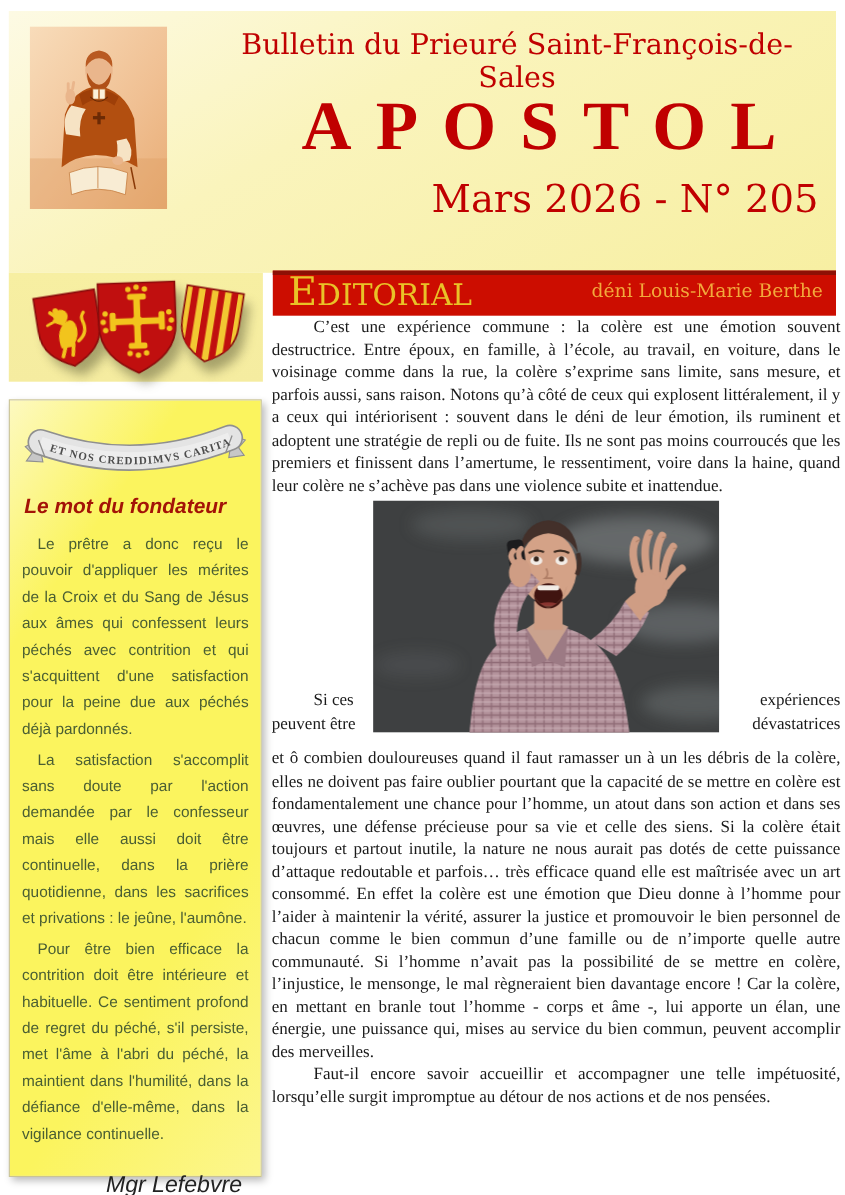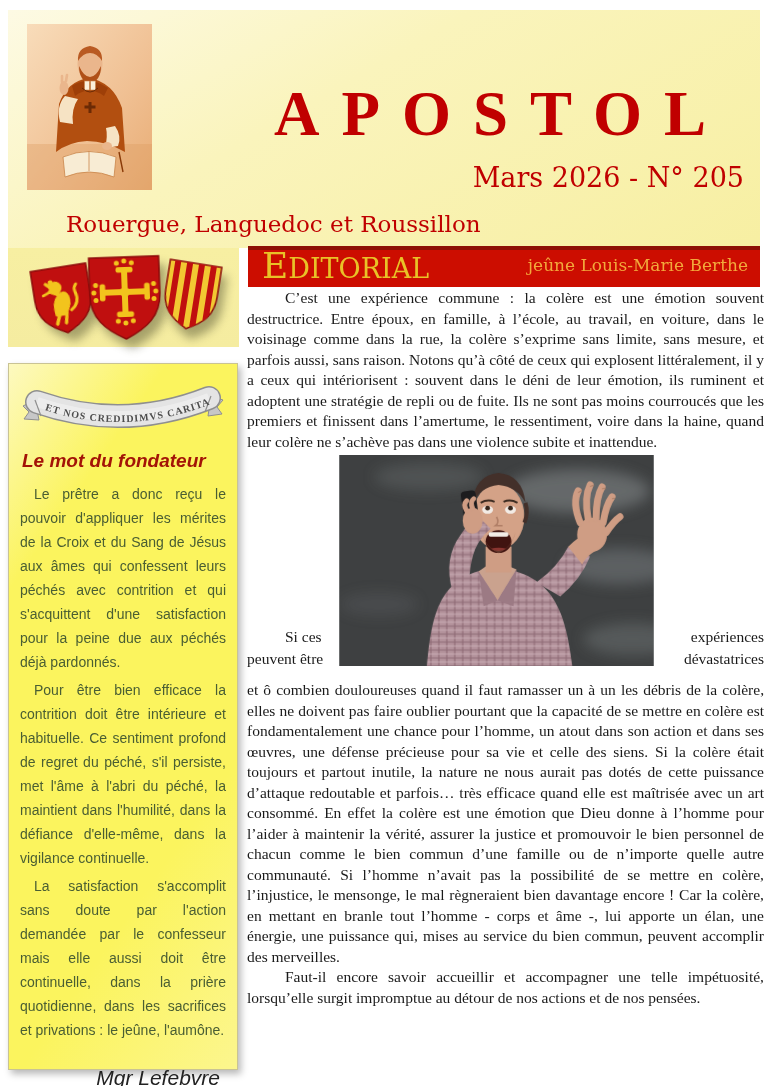--- a/index.html
+++ b/index.html
@@ -11,21 +11,21 @@
             background:linear-gradient(150deg,#fdfae4 0%,#faf4bc 40%,#f7efa2 100%);}
   .masthead-ext{position:absolute;left:8px;top:248px;width:231px;height:99px;
             background:linear-gradient(180deg,#f7efa2 0%,#f5ecA0 100%);}
   .portrait{position:absolute;left:27px;top:24px;width:125px;height:166px;}
   .m-line1{position:absolute;left:190px;top:26px;width:560px;text-align:center;
            font-family:"DejaVu Serif",serif;font-size:26px;color:#c00000;}
   .m-title{position:absolute;left:230px;top:78px;width:520px;text-align:center;
            font-family:Liberation Serif, serif;font-size:63px;letter-spacing:22px;
            color:#c00000;font-weight:bold;text-indent:22px;}
   .m-issue{position:absolute;right:24px;top:162px;width:400px;text-align:right;
-           font-family:"DejaVu Serif",serif;font-size:27px;color:#c00000;}
+           font-family:"DejaVu Serif",serif;font-size:35px;color:#c00000;}
   .m-region{position:absolute;left:66px;top:211px;font-family:"DejaVu Serif",serif;
             font-size:23px;color:#c00000;}
 
   
   .shields{position:absolute;left:30px;top:250px;width:200px;height:100px;z-index:3;}
   .shield{position:absolute;filter:drop-shadow(6px 9px 5px rgba(70,70,40,.45));}
   .s1{left:2px;top:13px;width:62px;height:74px;transform:rotate(-9deg);}
   .s2{left:56px;top:2px;width:78px;height:92px;transform:rotate(-2deg);}
   .s3{left:132px;top:9px;width:58px;height:74px;transform:rotate(9deg);}
 
@@ -94,23 +94,23 @@
     <path d="M38,72 Q29,82 33,98 L46,100 Q44,85 51,75 Z" fill="#f6e3c4"></path>
     <ellipse cx="37" cy="64" rx="4.5" ry="7" fill="#eab68c"></ellipse>
     <path d="M35,58 L35,52 M39,57 L40,51" stroke="#eab68c" stroke-width="2.6" stroke-linecap="round"></path>
     <path d="M88,102 Q95,112 91,122 L78,124 Q81,112 79,104 Z" fill="#f6e3c4"></path>
     <ellipse cx="80" cy="122" rx="5" ry="4" fill="#eab68c"></ellipse>
     <path d="M36,133 Q62,122 89,133 L87,153 Q62,143 38,153 Z" fill="#f8ecd4" stroke="#c9854a" stroke-width="0.8"></path>
     <path d="M62,127 L62,147" stroke="#c9854a" stroke-width="0.8"></path>
     <path d="M92,128 L96,148" stroke="#8a3a08" stroke-width="1.4"></path>
   </svg>
 
+  <div class="m-line1">Bulletin du Prieuré Saint-François-de-Sales</div>
   <div class="m-title">APOSTOL</div>
   <div class="m-issue">Mars 2026 - N° 205</div>
-  <div class="m-region">Rouergue, Languedoc et Roussillon</div>
 
   <div class="shields">
     <svg class="shield s1" viewBox="0 0 62 74">
       <path d="M3,4 H59 V34 C59,53 48,62 31,70 C14,62 3,53 3,34 Z" fill="#c00f0f" stroke="#8a0a0a" stroke-width="1.5"></path>
       <g stroke="#f2c41d" fill="#f2c41d">
         <path d="M38,48 Q48,42 44,30 Q43,26 46,23" stroke-width="3" fill="none" stroke-linecap="round"></path>
         <path d="M22,52 Q19,38 27,31 Q34,26 37,33 Q40,42 32,52 Z" stroke-width="1"></path>
         <circle cx="25" cy="24" r="6.5" stroke="none"></circle>
         <circle cx="21" cy="18" r="2.5" stroke="none"></circle>
         <path d="M20,27 L12,30" stroke-width="2.5" stroke-linecap="round"></path>
@@ -147,21 +147,21 @@
         <rect x="8" y="0" width="6" height="74"></rect>
           <rect x="20" y="0" width="6" height="74"></rect>
         <rect x="32" y="0" width="6" height="74"></rect>
           <rect x="44" y="0" width="6" height="74"></rect>
       </g>
     </svg>
   </div>
 
   <div class="edbar">
     <div class="ed-label">EDITORIAL</div>
-    <div class="ed-byline">jeûne Louis-Marie Berthe</div>
+    <div class="ed-byline">déni Louis-Marie Berthe</div>
   </div>
 
   <div class="article">
     <p class="indent">C’est une expérience commune : la colère est une émotion souvent destructrice. Entre époux, en famille, à l’école, au travail, en voiture, dans le voisinage comme dans la rue, la colère s’exprime sans limite, sans mesure, et parfois aussi, sans raison. Notons qu’à côté de ceux qui explosent littéralement, il y a ceux qui intériorisent : souvent dans le déni de leur émotion, ils ruminent et adoptent une stratégie de repli ou de fuite. Ils ne sont pas moins courroucés que les premiers et finissent dans l’amertume, le ressentiment, voire dans la haine, quand leur colère ne s’achève pas dans une violence subite et inattendue.</p>
 
     <div class="photo-wrap">
       <svg class="angry-photo" viewBox="0 0 316 212">
         <defs>
           <pattern id="plaid" width="8" height="8" patternUnits="userSpaceOnUse">
             <rect width="8" height="8" fill="#b4939c"></rect>
@@ -246,18 +246,18 @@
       <path d="M14,24 L20,40 M190,20 L184,36" stroke="#8f8f8f" stroke-width="1.2"></path>
       <defs>
           <path id="rtp" d="M18,32 Q102,62 190,28"></path>
         </defs>
       <text font-family="Liberation Serif, serif" font-size="10" letter-spacing="1" fill="#4d4d4d" font-weight="bold">
         <textPath href="#rtp" startOffset="6">ET NOS CREDIDIMVS CARITATI</textPath>
       </text>
     </svg>
     <div class="sb-head">Le mot du fondateur</div>
     <p class="sb">Le prêtre a donc reçu le pouvoir d'appliquer les mérites de la Croix et du Sang de Jésus aux âmes qui confessent leurs péchés avec contrition et qui s'acquittent d'une satisfaction pour la peine due aux péchés déjà pardonnés.</p>
+    <p class="sb">La satisfaction s'accomplit sans doute par l'action demandée par le confesseur mais elle aussi doit être continuelle, dans la prière quotidienne, dans les sacrifices et privations : le jeûne, l'aumône.</p>
     <p class="sb">Pour être bien efficace la contrition doit être intérieure et habituelle. Ce sentiment profond de regret du péché, s'il persiste, met l'âme à l'abri du péché, la maintient dans l'humilité, dans la défiance d'elle-même, dans la vigilance continuelle.</p>
-    <p class="sb">La satisfaction s'accomplit sans doute par l'action demandée par le confesseur mais elle aussi doit être continuelle, dans la prière quotidienne, dans les sacrifices et privations : le jeûne, l'aumône.</p>
     <div class="sb-sign">Mgr Lefebvre</div>
   </div>
 
 </div>
 
 </body></html>

